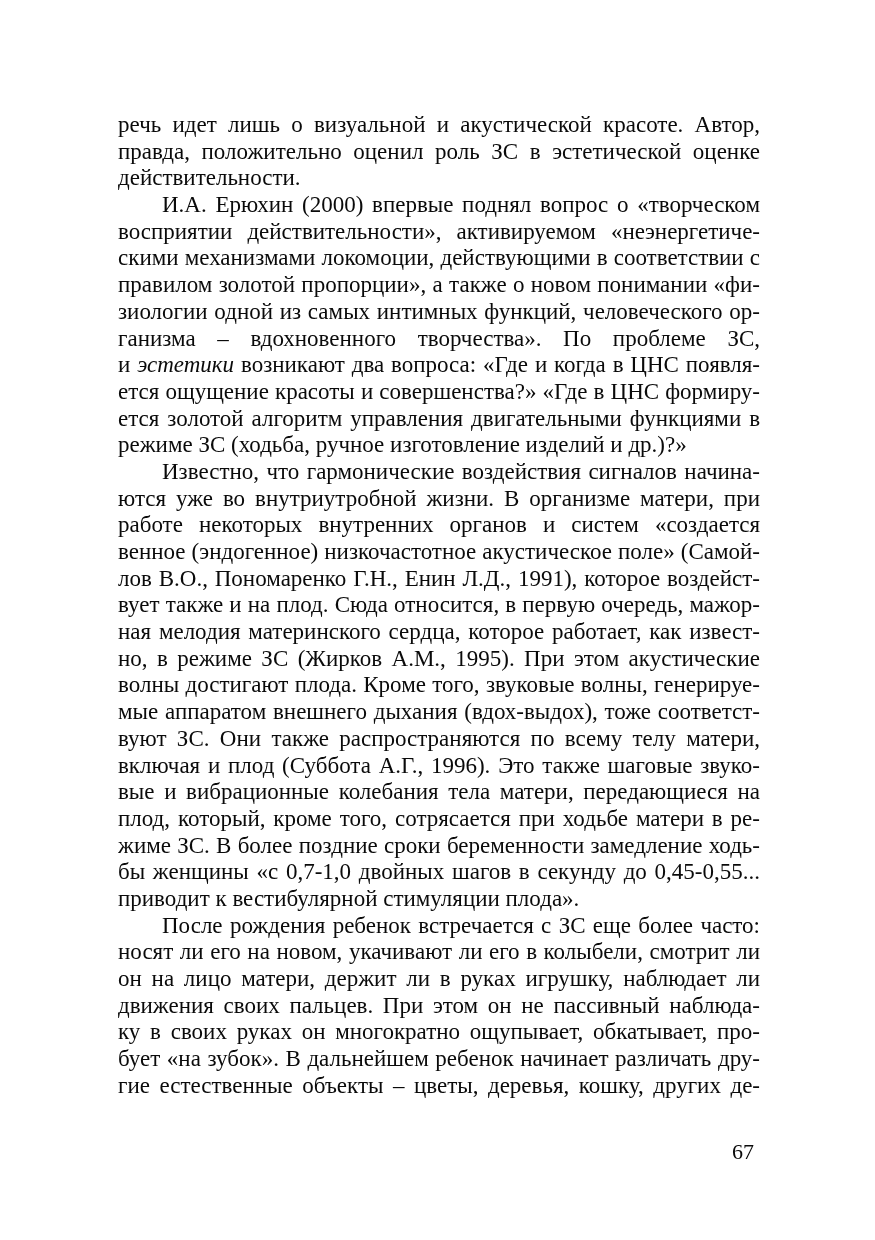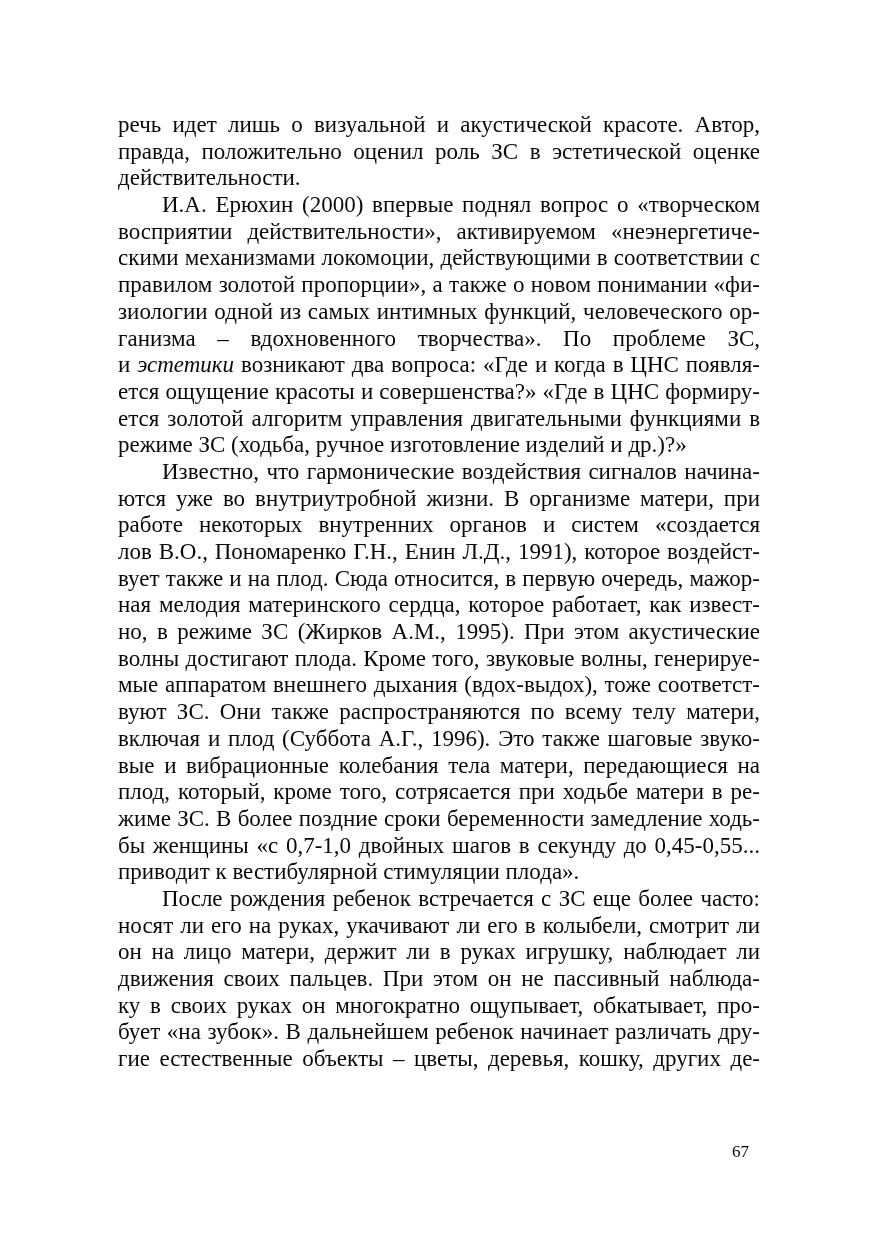--- a/index.html
+++ b/index.html
@@ -42,21 +42,21 @@
     text-align: center;
     text-align-last: left;
   }
   .line.no-just::after { display: none; }
   .line.indent { text-indent: 44px; }
   .it { font-style: italic; margin-top: 16px; }
   .page-number {
     position: absolute;
     left: 732px;
     top: 1139px;
-    font-size: 17px;
+    font-size: 22px;
     line-height: 26px;
   }
 </style>
 </head>
 <body>
 
 <div class="page" style="--page-bg: #ffffff; --ink: #0a0a0a;">
   <div class="text-block">
       <div class="paragraph">
         <div class="line">речь идет лишь о визуальной и акустической красоте. Автор,</div>
@@ -72,37 +72,38 @@
         <div class="line">ганизма – вдохновенного творчества». По проблеме ЗС, гармонии</div>
         <div class="line"><span>и </span><span class="it">эстетики</span><span> возникают два вопроса: «Где и когда в ЦНС появля-</span></div>
         <div class="line">ется ощущение красоты и совершенства?» «Где в ЦНС формиру-</div>
         <div class="line">ется золотой алгоритм управления двигательными функциями в</div>
         <div class="line no-just">режиме ЗС (ходьба, ручное изготовление изделий и др.)?»</div>
       </div>
       <div class="paragraph">
         <div class="line indent">Известно, что гармонические воздействия сигналов начина-</div>
         <div class="line">ются уже во внутриутробной жизни. В организме матери, при</div>
         <div class="line">работе некоторых внутренних органов и систем «создается собст-</div>
+        <div class="line">венное (эндогенное) низкочастотное акустическое поле» (Самой-</div>
         <div class="line">лов В.О., Пономаренко Г.Н., Енин Л.Д., 1991), которое воздейст-</div>
         <div class="line">вует также и на плод. Сюда относится, в первую очередь, мажор-</div>
         <div class="line">ная мелодия материнского сердца, которое работает, как извест-</div>
         <div class="line">но, в режиме ЗС (Жирков А.М., 1995). При этом акустические</div>
         <div class="line">волны достигают плода. Кроме того, звуковые волны, генерируе-</div>
         <div class="line">мые аппаратом внешнего дыхания (вдох-выдох), тоже соответст-</div>
         <div class="line">вуют ЗС. Они также распространяются по всему телу матери,</div>
         <div class="line">включая и плод (Суббота А.Г., 1996). Это также шаговые звуко-</div>
         <div class="line">вые и вибрационные колебания тела матери, передающиеся на</div>
         <div class="line">плод, который, кроме того, сотрясается при ходьбе матери в ре-</div>
         <div class="line">жиме ЗС. В более поздние сроки беременности замедление ходь-</div>
         <div class="line">бы женщины «с 0,7-1,0 двойных шагов в секунду до 0,45-0,55...</div>
         <div class="line no-just">приводит к вестибулярной стимуляции плода».</div>
       </div>
       <div class="paragraph">
         <div class="line indent">После рождения ребенок встречается с ЗС еще более часто:</div>
-        <div class="line">носят ли его на руках, укачивают ли его в колыбели, смотрит ли</div>
+        <div class="line">носят ли его на новом, укачивают ли его в колыбели, смотрит ли</div>
         <div class="line">он на лицо матери, держит ли в руках игрушку, наблюдает ли</div>
         <div class="line">движения своих пальцев. При этом он не пассивный наблюда-</div>
         <div class="line">ку в своих руках он многократно ощупывает, обкатывает, про-</div>
         <div class="line">бует «на зубок». В дальнейшем ребенок начинает различать дру-</div>
         <div class="line">гие естественные объекты – цветы, деревья, кошку, других де-</div>
       </div>
     </div>
   <div class="page-number">67</div>
 </div>
 

